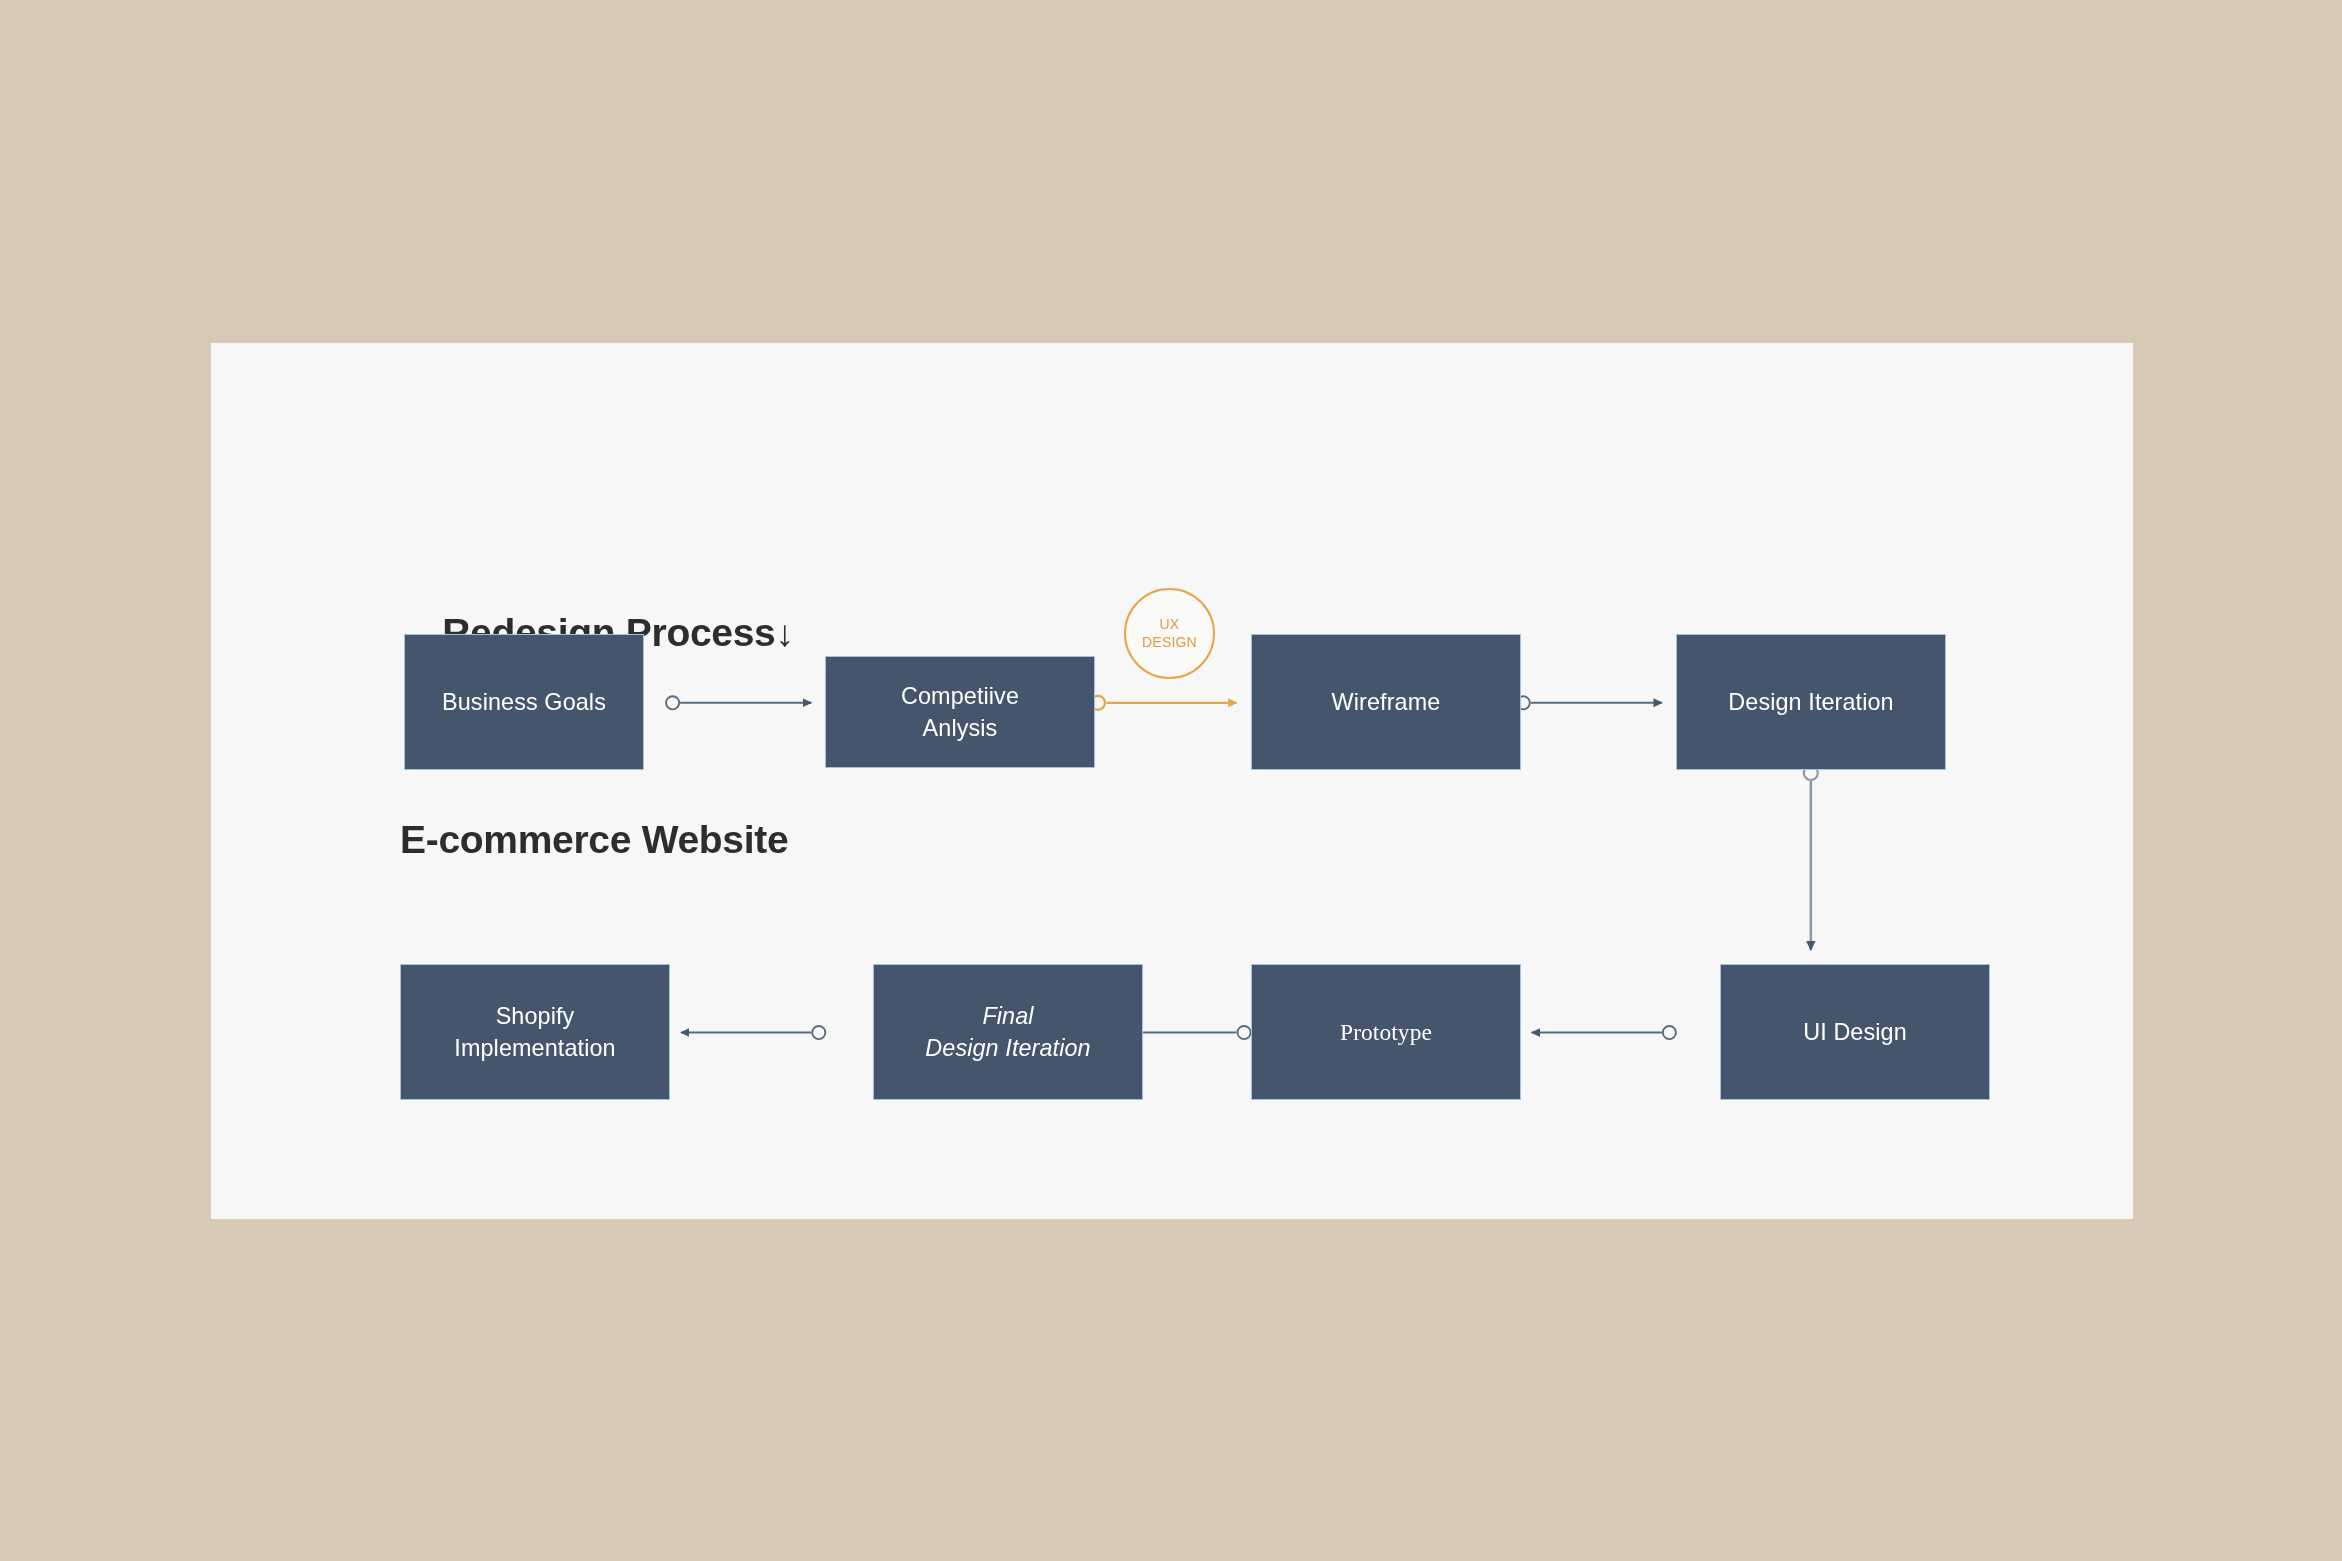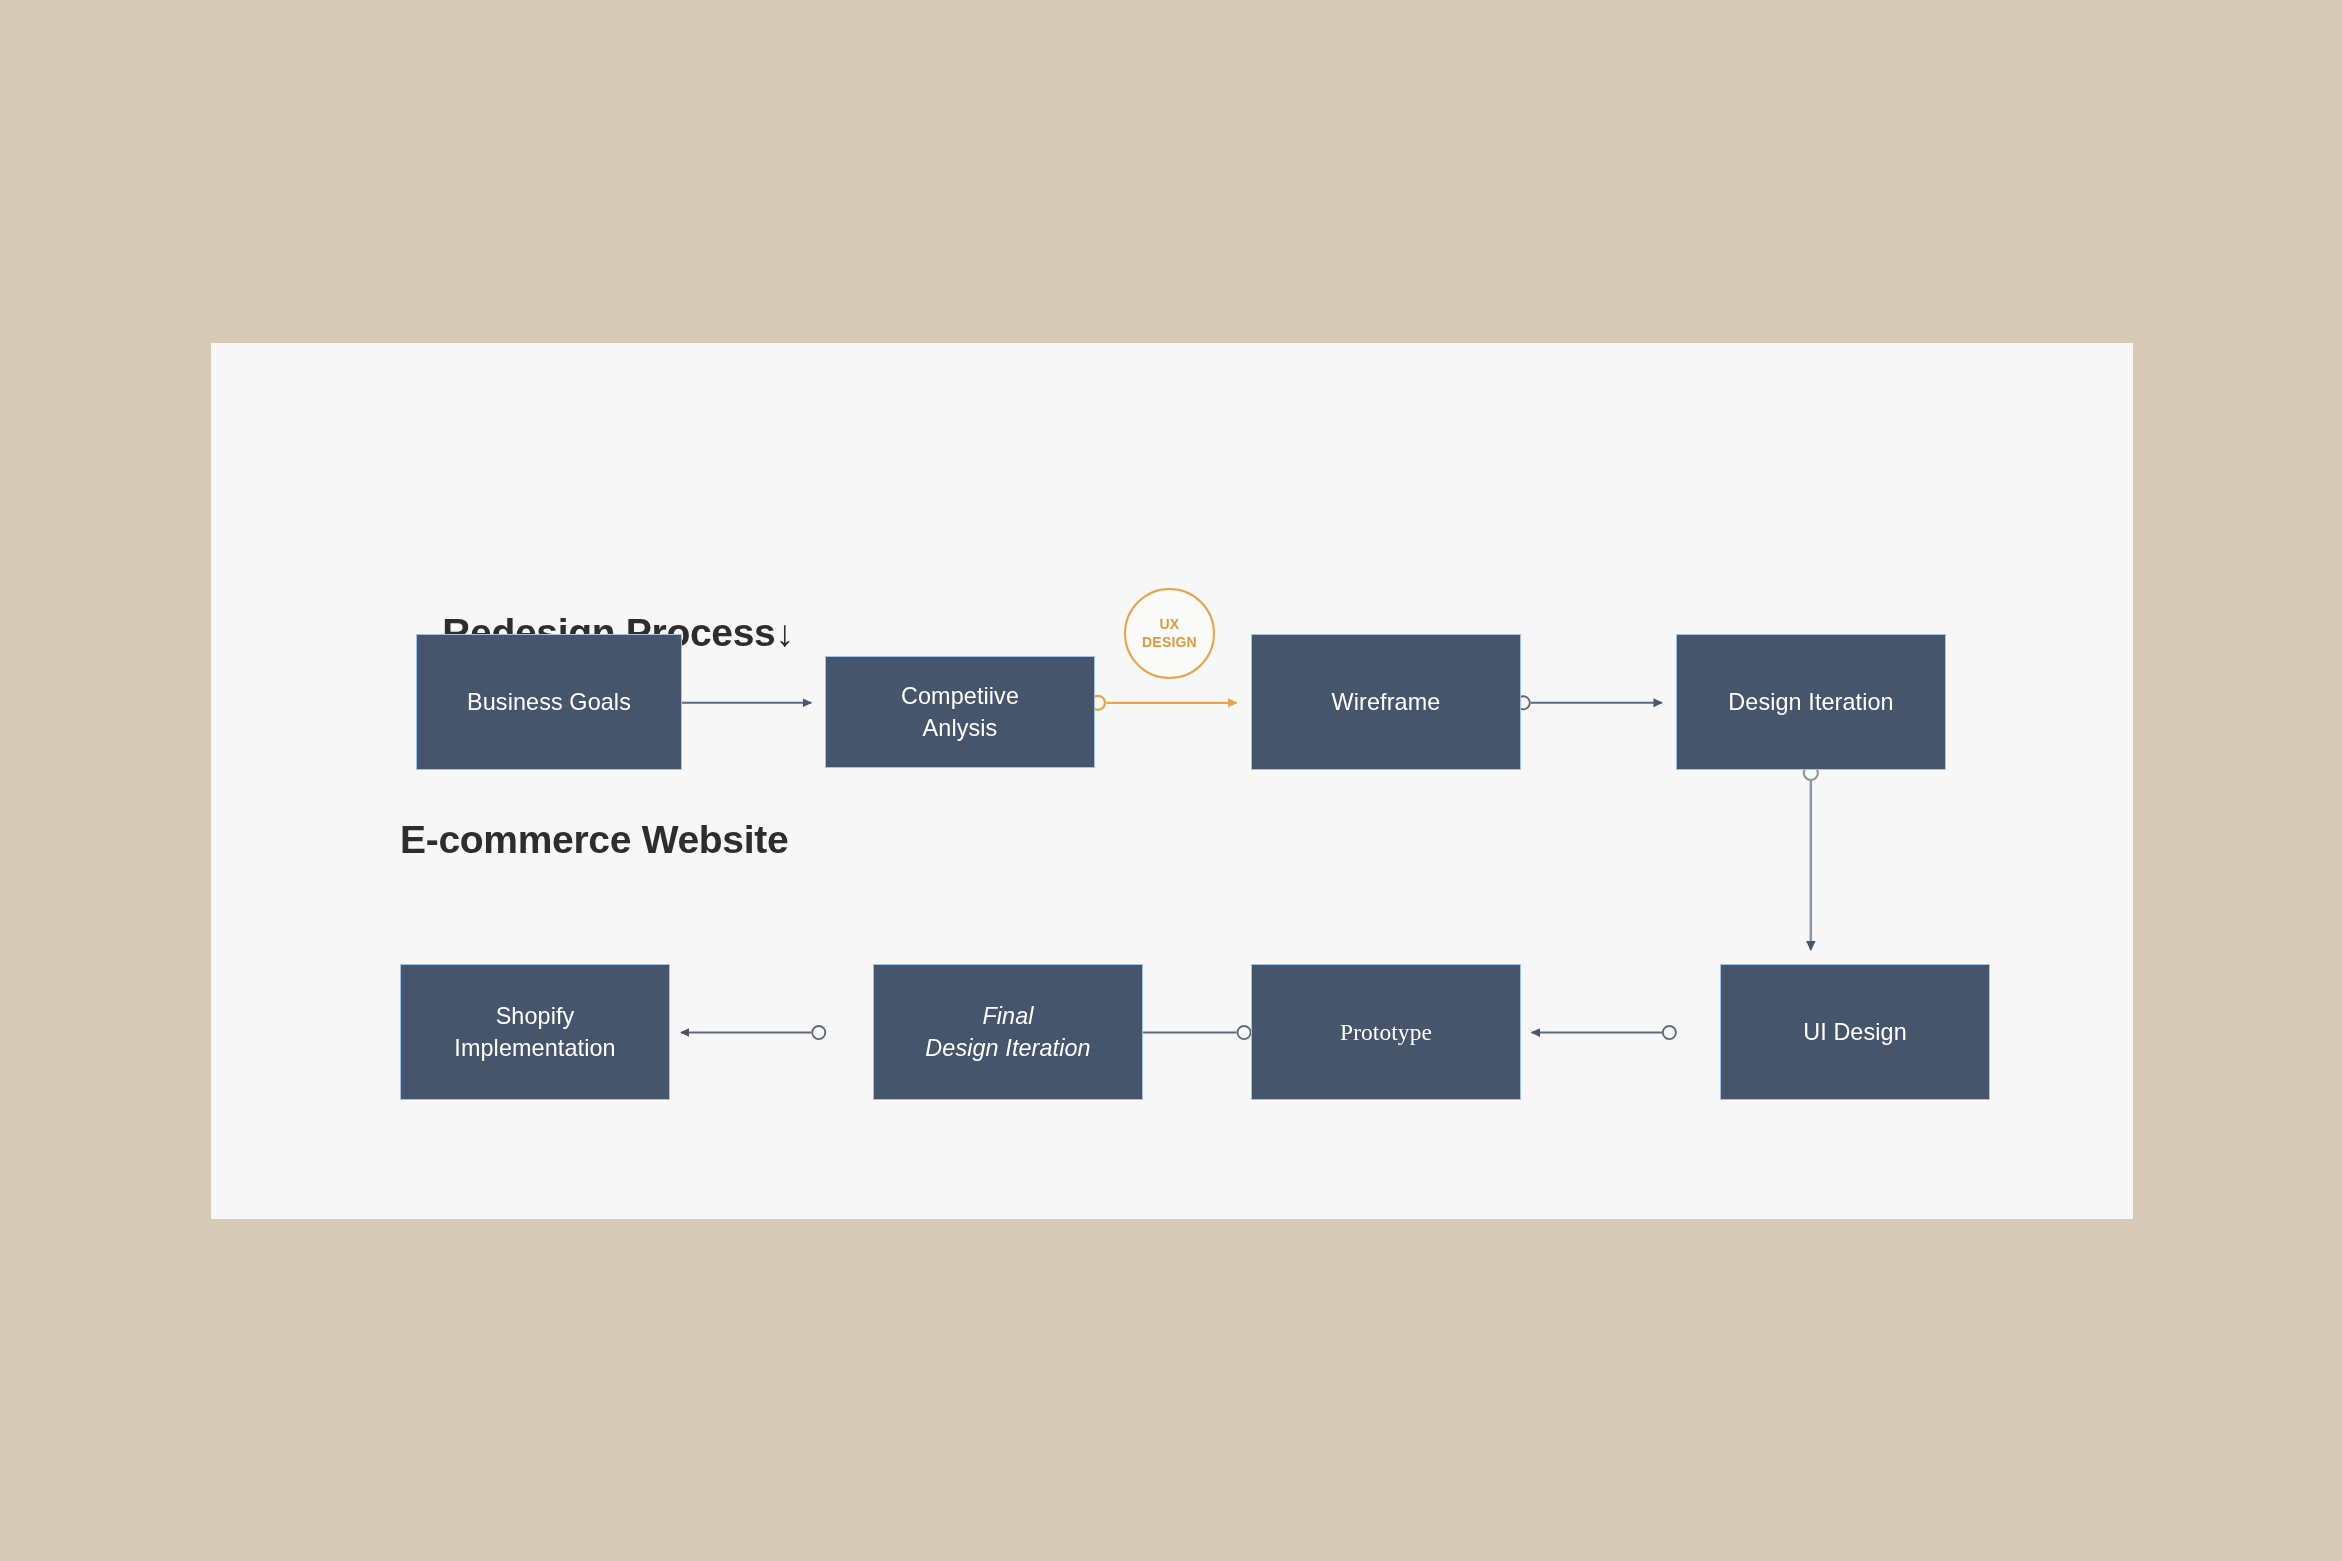--- a/index.html
+++ b/index.html
@@ -77,21 +77,21 @@
     position: absolute;
     border: 2.8px solid #e8a546;
     border-radius: 50%;
     background: #fafaf9;
     display: flex;
     flex-direction: column;
     align-items: center;
     justify-content: center;
     color: #e09b3d;
     font-size: 14px;
-    font-weight: 700;
+    font-weight: 400;
     line-height: 1.22;
     letter-spacing: 0.2px;
     text-align: center;
   }
   .badge .l1 { font-size: 14px; }
   .badge .l2 { font-size: 14px; }
 </style>
 </head>
 <body>
 
@@ -146,21 +146,21 @@
     <circle cx="1328" cy="1102" r="7" fill="#f7f7f8" stroke="#5a6b7d" stroke-width="2"></circle>
     <line x1="1320" y1="1102" x2="1181" y2="1102" stroke="#5a6b7d" stroke-width="2.2" marker-end="url(#ah-dark)"></line>
   </g>
 
   <g>
     <circle cx="874" cy="1102" r="7" fill="#f7f7f8" stroke="#5a6b7d" stroke-width="2"></circle>
     <line x1="866" y1="1102" x2="727" y2="1102" stroke="#5a6b7d" stroke-width="2.2" marker-end="url(#ah-dark)"></line>
   </g>
 </svg>
 
-<div class="node" style="left:416px; top:634px; width:266px; height:136px;">
+<div class="node" style="left:404px; top:634px; width:240px; height:136px;">
   <span>Business Goals</span>
 </div>
 
 <div class="node" style="left:825px; top:656px; width:270px; height:112px;">
   <span>Competiive
 Anlysis</span>
 </div>
 
 <div class="node" style="left:1251px; top:634px; width:270px; height:136px;">
   <span>Wireframe</span>

